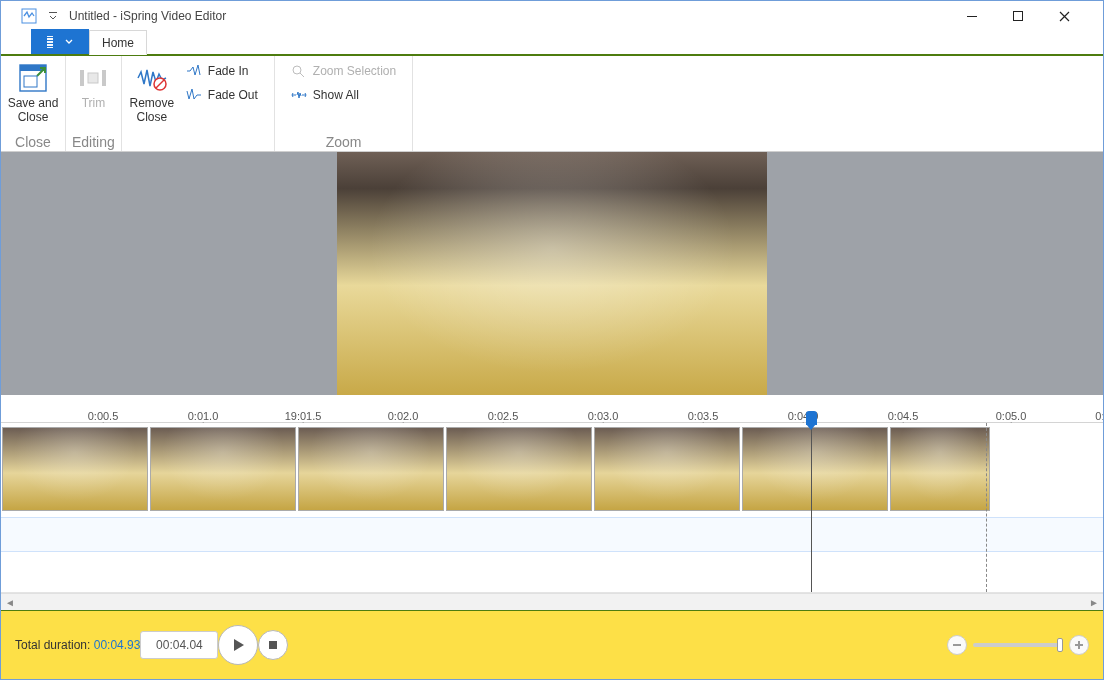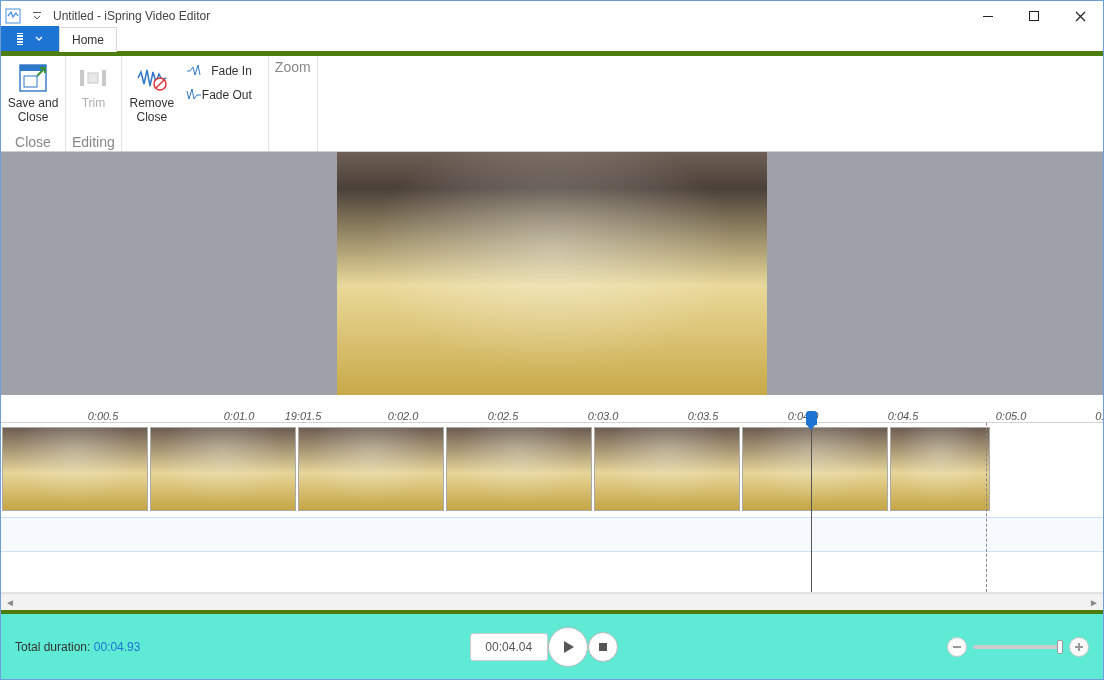--- a/index.html
+++ b/index.html
@@ -1,57 +1,57 @@
 <!DOCTYPE html>
 <html><head>
 <meta charset="utf-8">
 <style>
 * { box-sizing: border-box; margin: 0; padding: 0; }
 body { font-family: "Segoe UI", Tahoma, sans-serif; font-size: 12px; color: #333; background: #fff; width: 1104px; height: 680px; overflow: hidden; display: flex; flex-direction: column; border: 1px solid #6f9dd9; }
-.titlebar { height: 30px; display: flex; align-items: center; padding: 0 0; background: #fff; }
+.titlebar { height: 30px; display: flex; align-items: center; padding: 0 16px; background: #fff; }
 .titlebar .icon { width: 16px; height: 16px; margin: 0 4px; display: flex; align-items: center; justify-content: center; }
 .titlebar .title { font-size: 12px; color: #444; margin-left: 4px; flex: 0 0 auto; }
 .titlebar .spacer { flex: 1; }
 .titlebar .win-btn { width: 46px; height: 30px; display: flex; align-items: center; justify-content: center; color: #222; }
-.ribbon-tabs { height: 25px; display: flex; align-items: flex-end; border-bottom: 5px solid #4d7c0f; background: #fff; }
+.ribbon-tabs { height: 25px; display: flex; align-items: flex-end; border-bottom: 2px solid #4d7c0f; background: #fff; padding-left: 30px; }
 .ribbon-file { width: 58px; height: 25px; background: #1e74d2; color: #fff; display: flex; align-items: center; justify-content: center; gap: 4px; }
 .ribbon-tab { height: 25px; padding: 0 12px; display: flex; align-items: center; border: 1px solid transparent; background: #fff; border-top: 1px solid #d8d8d8; border-left: 1px solid #d8d8d8; border-right: 1px solid #d8d8d8; border-bottom: 1px solid #fff; margin-bottom: -1px; color: #333; }
 .ribbon { height: 96px; display: flex; border-bottom: 1px solid #cfcfcf; background: #fff; }
 .rgroup { display: flex; flex-direction: column; align-items: center; padding: 2px 6px 0 6px; border-right: 1px solid #e2e2e2; }
 .rgroup .row { display: flex; gap: 0px; flex: 1; }
 .rgroup .glabel { height: 18px; font-size: 14px; color: #888; display: flex; align-items: center; justify-content: center; width: 100%; }
 .big-btn { width: 52px; height: 72px; display: flex; flex-direction: column; align-items: center; justify-content: flex-start; padding-top: 4px; text-align: center; line-height: 1.2; }
 .big-btn .bicon { width: 32px; height: 32px; display: flex; align-items: center; justify-content: center; margin-bottom: 2px; }
 .big-btn.disabled { color: #b0b0b0; }
 .small-stack { display: flex; flex-direction: column; gap: 2px; padding: 2px 6px; justify-content: flex-start; }
-.small-btn { height: 22px; display: flex; align-items: center; padding: 0 4px; font-size: 12px; white-space: nowrap; justify-content: space-between; }
+.small-btn { height: 22px; display: flex; align-items: center; gap: 6px; padding: 0 4px; font-size: 12px; white-space: nowrap; }
 .small-btn .sicon { width: 16px; height: 16px; display: flex; align-items: center; justify-content: center; }
 .small-btn.disabled { color: #b0b0b0; }
 .preview { flex: 0 0 243px; background: #9ea2a8; display: flex; align-items: center; justify-content: center; }
 .preview .vid { width: 430px; height: 243px; background: linear-gradient(180deg,#6f6056 0%, #4b4038 15%, #e9d99a 55%, #c8a948 100%); position: relative; overflow: hidden; }
 .preview .vid::before { content: ""; position: absolute; inset: 0; background: radial-gradient(ellipse at 50% 40%, rgba(255,255,255,0.35), transparent 60%); }
-.ruler { height: 28px; border-bottom: 1px solid #d4d4d4; display: flex; align-items: flex-end; position: relative; background: #fff; padding: 0 0 2px 0; font-style: italic; }
+.ruler { height: 28px; border-bottom: 1px solid #d4d4d4; display: flex; align-items: flex-end; position: relative; background: #fff; padding: 0 0 2px 0; }
 .tick { position: absolute; bottom: 0; font-size: 11px; color: #555; transform: translateX(-50%); text-align: center; }
 .tick::after { content: ""; position: absolute; left: 50%; bottom: -6px; width: 1px; height: 6px; background: #999; }
 .timeline { position: relative; background: #fff; flex: 0 0 170px; border-bottom: 1px solid #e4e4e4; }
 .thumbs-row { display: flex; gap: 2px; padding: 4px 1px; height: 94px; }
 .thumb { width: 146px; height: 84px; background: linear-gradient(180deg,#6c5d53 0%, #e6d59a 55%, #c5a544 100%); border: 1px solid #aaa; flex: 0 0 auto; position: relative; }
 .thumb::after { content: ""; position: absolute; inset: 0; background: radial-gradient(ellipse at 50% 30%, rgba(255,255,255,0.25), transparent 60%); }
 .thumb.last { width: 100px; }
 .wave-row { height: 35px; border-top: 1px solid #cfe2fb; border-bottom: 1px solid #cfe2fb; background: #f6faff; }
 .extra-row { height: 35px; }
 .playhead { position: absolute; top: 0; bottom: 0; width: 1px; background: #555; }
 .playhead .head { position: absolute; top: -12px; left: -5px; width: 11px; height: 14px; background: #1e74d2; border-radius: 3px 3px 0 0; }
 .playhead .head::after { content: ""; position: absolute; top: 13px; left: 0; border-left: 5.5px solid transparent; border-right: 5.5px solid transparent; border-top: 6px solid #1e74d2; }
 .clip-end { position: absolute; top: 0; bottom: 0; border-right: 1px dashed #888; }
 .hscroll { height: 17px; background: #f2f2f2; border-top: 1px solid #e0e0e0; display: flex; align-items: center; justify-content: space-between; padding: 0 4px; color: #888; font-size: 10px; }
-.footer { flex: 1; min-height: 52px; background: #5eead4; display: flex; align-items: center; padding: 0 14px; border-top: 4px solid #4d7c0f; }
+.footer { flex: 1; min-height: 52px; background: #fde047; display: flex; align-items: center; padding: 0 14px; border-top: 1px solid #4d7c0f; }
 .footer .dur { font-size: 12px; color: #333; }
 .footer .dur .val { color: #1e74d2; }
-.footer .center { flex: 1; display: flex; align-items: center; justify-content: center; }
+.footer .center { flex: 1; display: flex; align-items: center; }
 .footer .tbox { width: 78px; height: 28px; background: #fff; border: 1px solid #ccc; display: flex; align-items: center; justify-content: center; color: #555; font-size: 12px; border-radius: 3px; }
 .footer .pbtn { width: 40px; height: 40px; border: 1px solid #b8b8b8; border-radius: 50%; background: #fff; display: flex; align-items: center; justify-content: center; }
 .footer .pbtn.small { width: 30px; height: 30px; }
 .footer .zoom { display: flex; align-items: center; gap: 6px; }
 .footer .zbtn { width: 20px; height: 20px; border: 1px solid #ccc; border-radius: 50%; display: flex; align-items: center; justify-content: center; color: #999; background: #fafafa; }
 .footer .slider { width: 90px; height: 4px; background: #ccc; border-radius: 2px; position: relative; }
 .footer .slider .knob { position: absolute; right: 0; top: -5px; width: 6px; height: 14px; background: #fff; border: 1px solid #999; border-radius: 2px; }
 svg { display: block; }
 </style>
 </head>
@@ -166,31 +166,53 @@
                 <path d="M1 3 l2 8 l3 -10 l2 10 l3 -4 h4" stroke="#2f77c7" fill="none"></path>
               </svg>
             </span>
           <span>Fade Out</span>
         </div>
       </div>
     </div>
   </div>
 
   <div class="rgroup">
+    <div class="row">
+      <div class="small-stack">
+        <div class="small-btn disabled">
+          <span class="sicon">
+              <svg width="16" height="14">
+                <circle cx="6" cy="6" r="4" stroke="#bdbdbd" fill="none"></circle>
+                <path d="M9 9 l4 4" stroke="#bdbdbd"></path>
+              </svg>
+            </span>
+          <span>Zoom Selection</span>
+        </div>
+        <div class="small-btn">
+          <span class="sicon">
+              <svg width="16" height="14">
+                <path d="M5 7 L1 7 M2 5 l-1 2 l1 2 M11 7 L15 7 M14 5 l1 2 l-1 2" stroke="#2f77c7" fill="none"></path>
+                <path d="M6 7 l1 -3 l1 6 l1 -5 l1 3" stroke="#2f77c7" fill="none"></path>
+              </svg>
+            </span>
+          <span>Show All</span>
+        </div>
+      </div>
+    </div>
     <div class="glabel">Zoom</div>
   </div>
 </div>
 
 <div class="preview">
   <div class="vid"></div>
 </div>
 
 <div class="ruler" id="ruler">
     <div class="tick" style="left: 102px;">0:00.5</div>
-    <div class="tick" style="left: 202px; margin-left: 36px;">0:01.0</div>
+    <div class="tick" style="left: 202px;">0:01.0</div>
     <div class="tick" style="left: 302px;">19:01.5</div>
     <div class="tick" style="left: 402px;">0:02.0</div>
     <div class="tick" style="left: 502px;">0:02.5</div>
     <div class="tick" style="left: 602px;">0:03.0</div>
     <div class="tick" style="left: 702px;">0:03.5</div>
     <div class="tick" style="left: 802px;">0:04.0</div>
     <div class="tick" style="left: 902px;">0:04.5</div>
     <div class="tick" style="left: 1002px; margin-left: 8px;">0:05.0</div>
     <div class="tick" style="left: 1102px;">0:0</div>
   </div>

